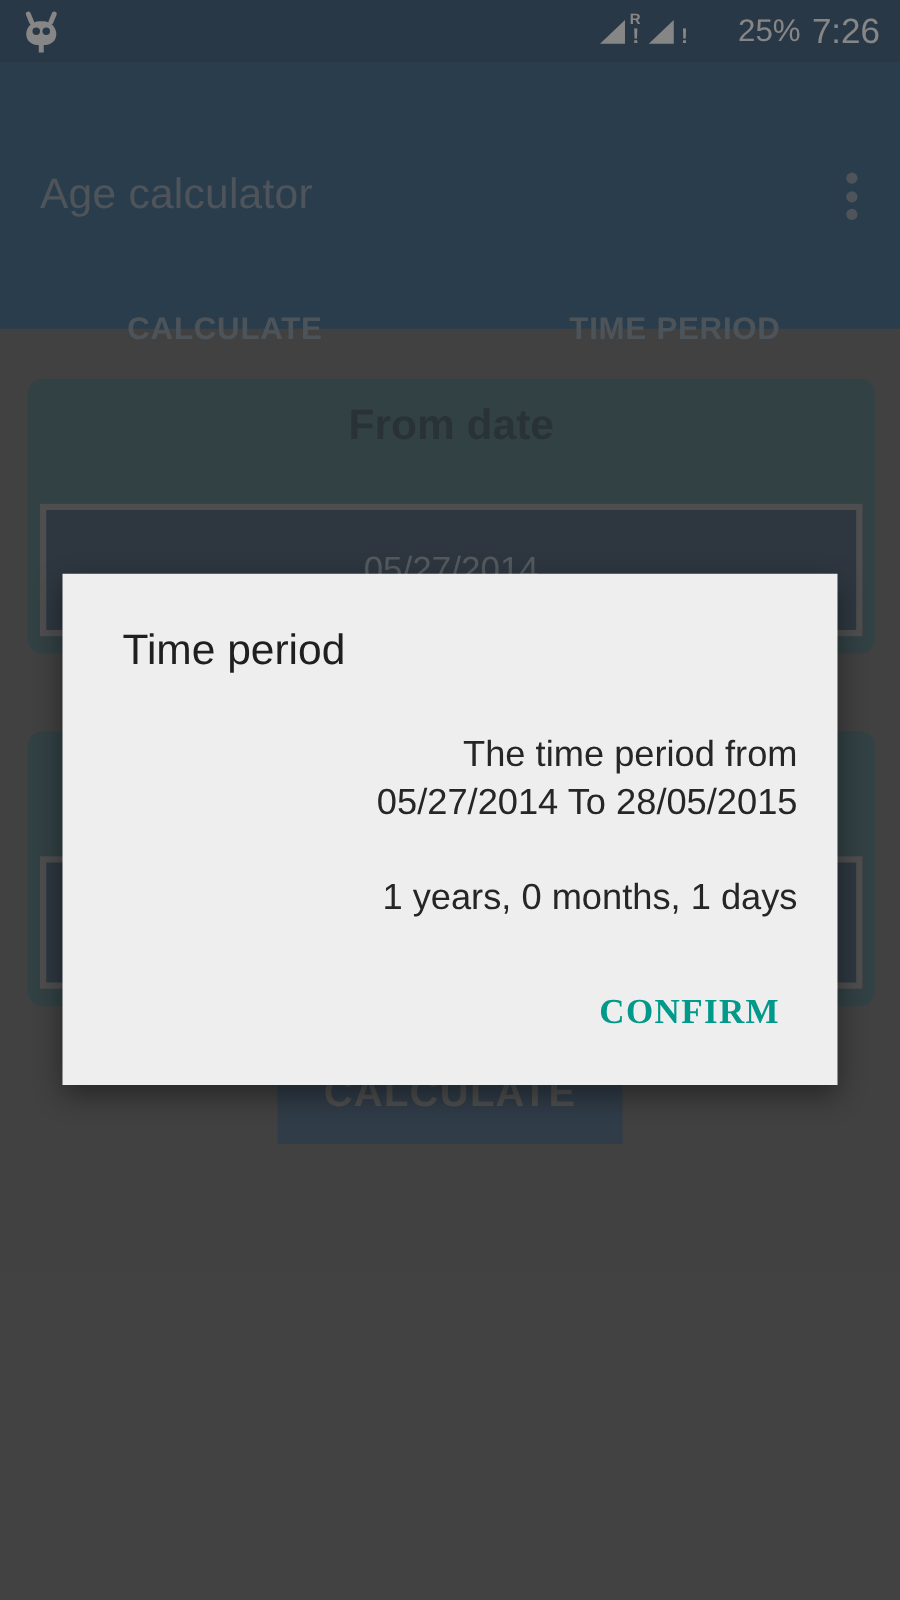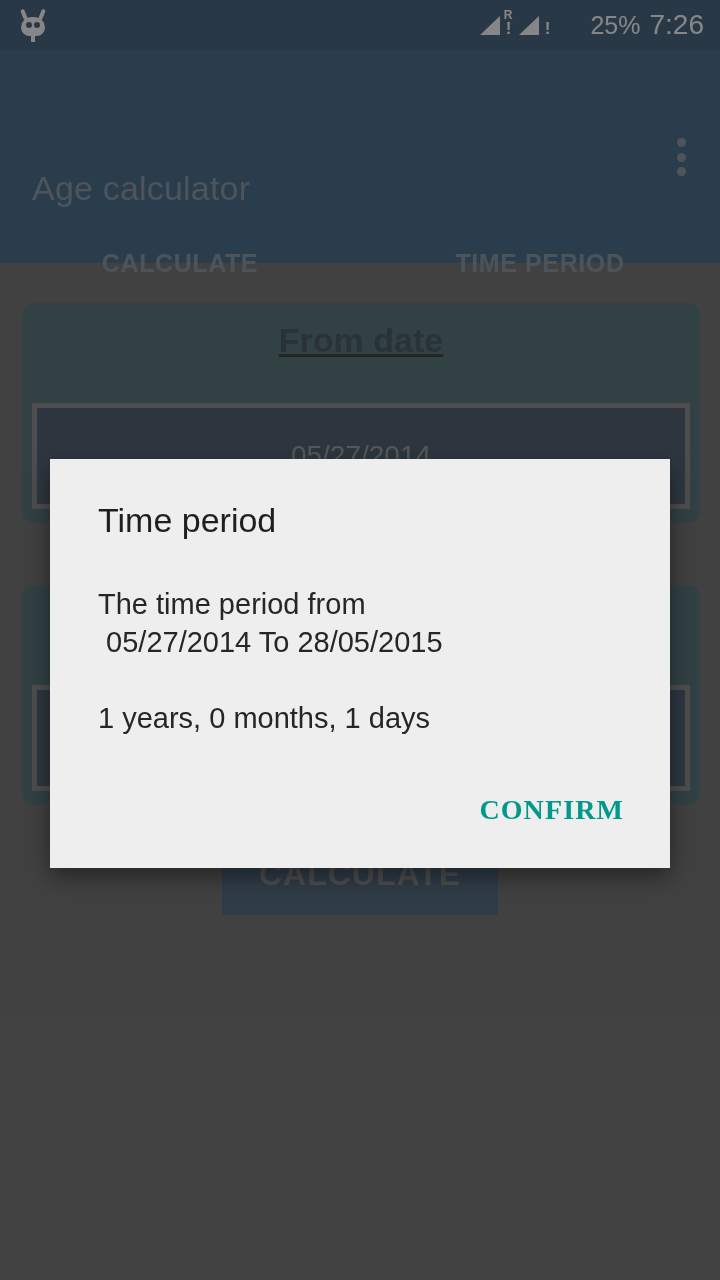--- a/index.html
+++ b/index.html
@@ -54,21 +54,21 @@
   .batt{ font-size:25px; letter-spacing:0px;margin-left:32px; }
   .clock{ font-size:28px; font-weight:normal; }
 
   
   .app-bar{
     position:absolute; left:0; top:50px; width:720px; height:213px;
     background:#0e4069;
   }
   .app-title{
     position:absolute; left:32px; top:86px;
-    font-size:34px; color:#6d7d8c; letter-spacing:0.2px;margin-top:33px;
+    font-size:34px; color:#6d7d8c; letter-spacing:0.2px;
   }
   .overflow{
     position:absolute; right:33px; top:88px; width:10px; height:38px;
     display:flex; flex-direction:column; justify-content:space-between;
     cursor:pointer;
   }
   .overflow i{ display:block; width:9px; height:9px; border-radius:50%; background:#6c7d8b; }
 
   .tabs{
     position:absolute; left:0; top:180px; width:720px; height:83px;
@@ -84,21 +84,21 @@
     background:#6d6d6d;
   }
 
   
   .content{ position:absolute; left:0; top:263px; width:720px; height:1017px; }
 
   .date-card{
     position:absolute; left:22px; width:678px;
     background:#244b52; border-radius:12px;
   }
-  .card-a{ top:40px; height:220px;text-decoration:underline; }
+  .card-a{ top:40px; height:220px; }
   .card-b{ top:322px; height:220px; }
   .card-title{
     text-align:center; padding-top:18px;
     font-size:34px; font-weight:bold; color:#0d2231;
   }
   .date-field{
     position:absolute; left:10px; right:10px; top:100px; height:106px;
     background:#1a3149; border:5px solid #6c6c6c;
     display:flex; align-items:center; justify-content:center;
     font-size:28px; color:#7d8d99; cursor:pointer;
@@ -123,20 +123,21 @@
     box-shadow:0 8px 22px rgba(0,0,0,0.45);
   }
   .dlg-title{
     position:absolute; left:48px; top:42px;
     font-size:34px; color:#1f1f1f;
   }
   .dlg-msg{
     position:absolute; left:48px; top:126px; width:540px;
     font-size:29px; line-height:38px; color:#262626;
     white-space:pre-wrap;
+    text-align:right;
   }
   .dlg-actions{
     position:absolute; right:46px; bottom:42px;
   }
   .confirm-btn{
     font-size:28px; font-weight:bold; letter-spacing:1.1px;
     color:#00998a; background:none; border:none; cursor:pointer;
     font-family:Liberation Serif, serif;
   }
 </style>

